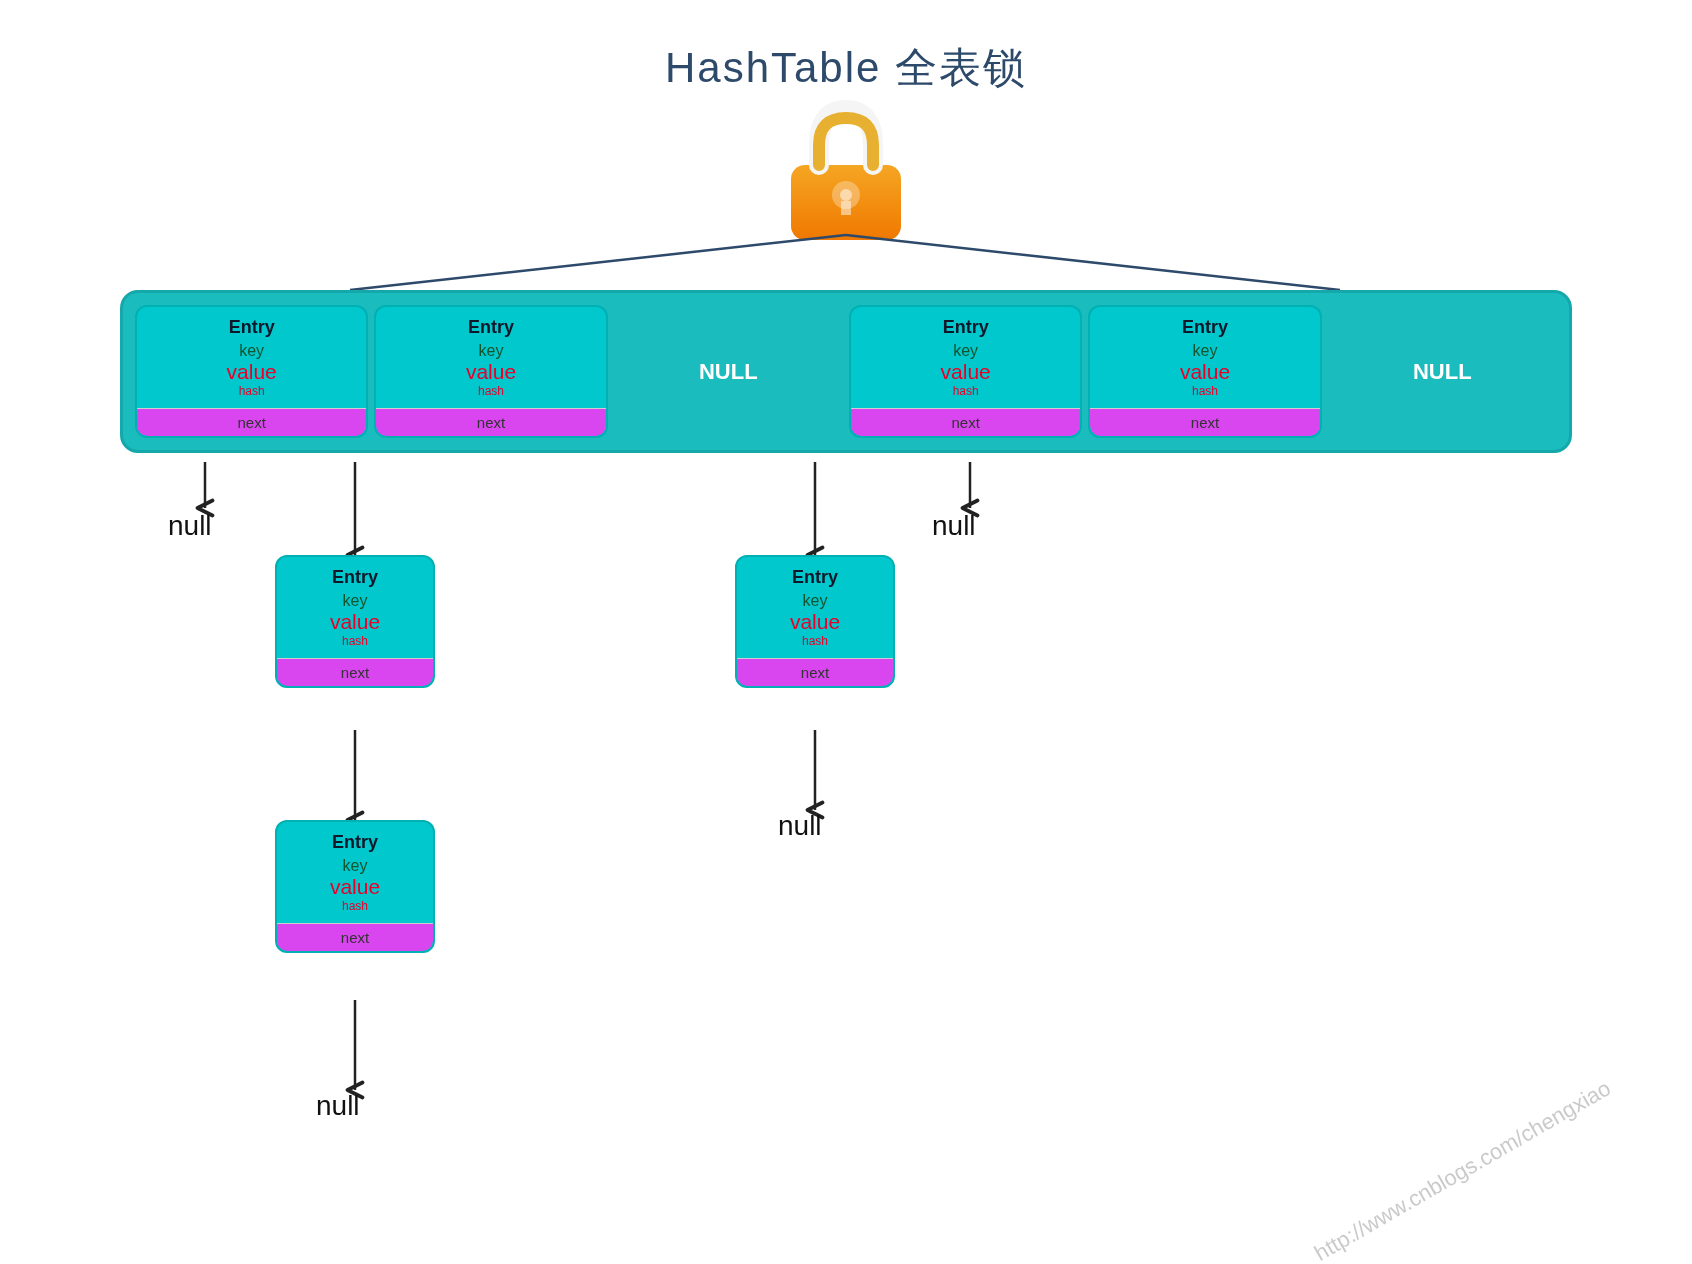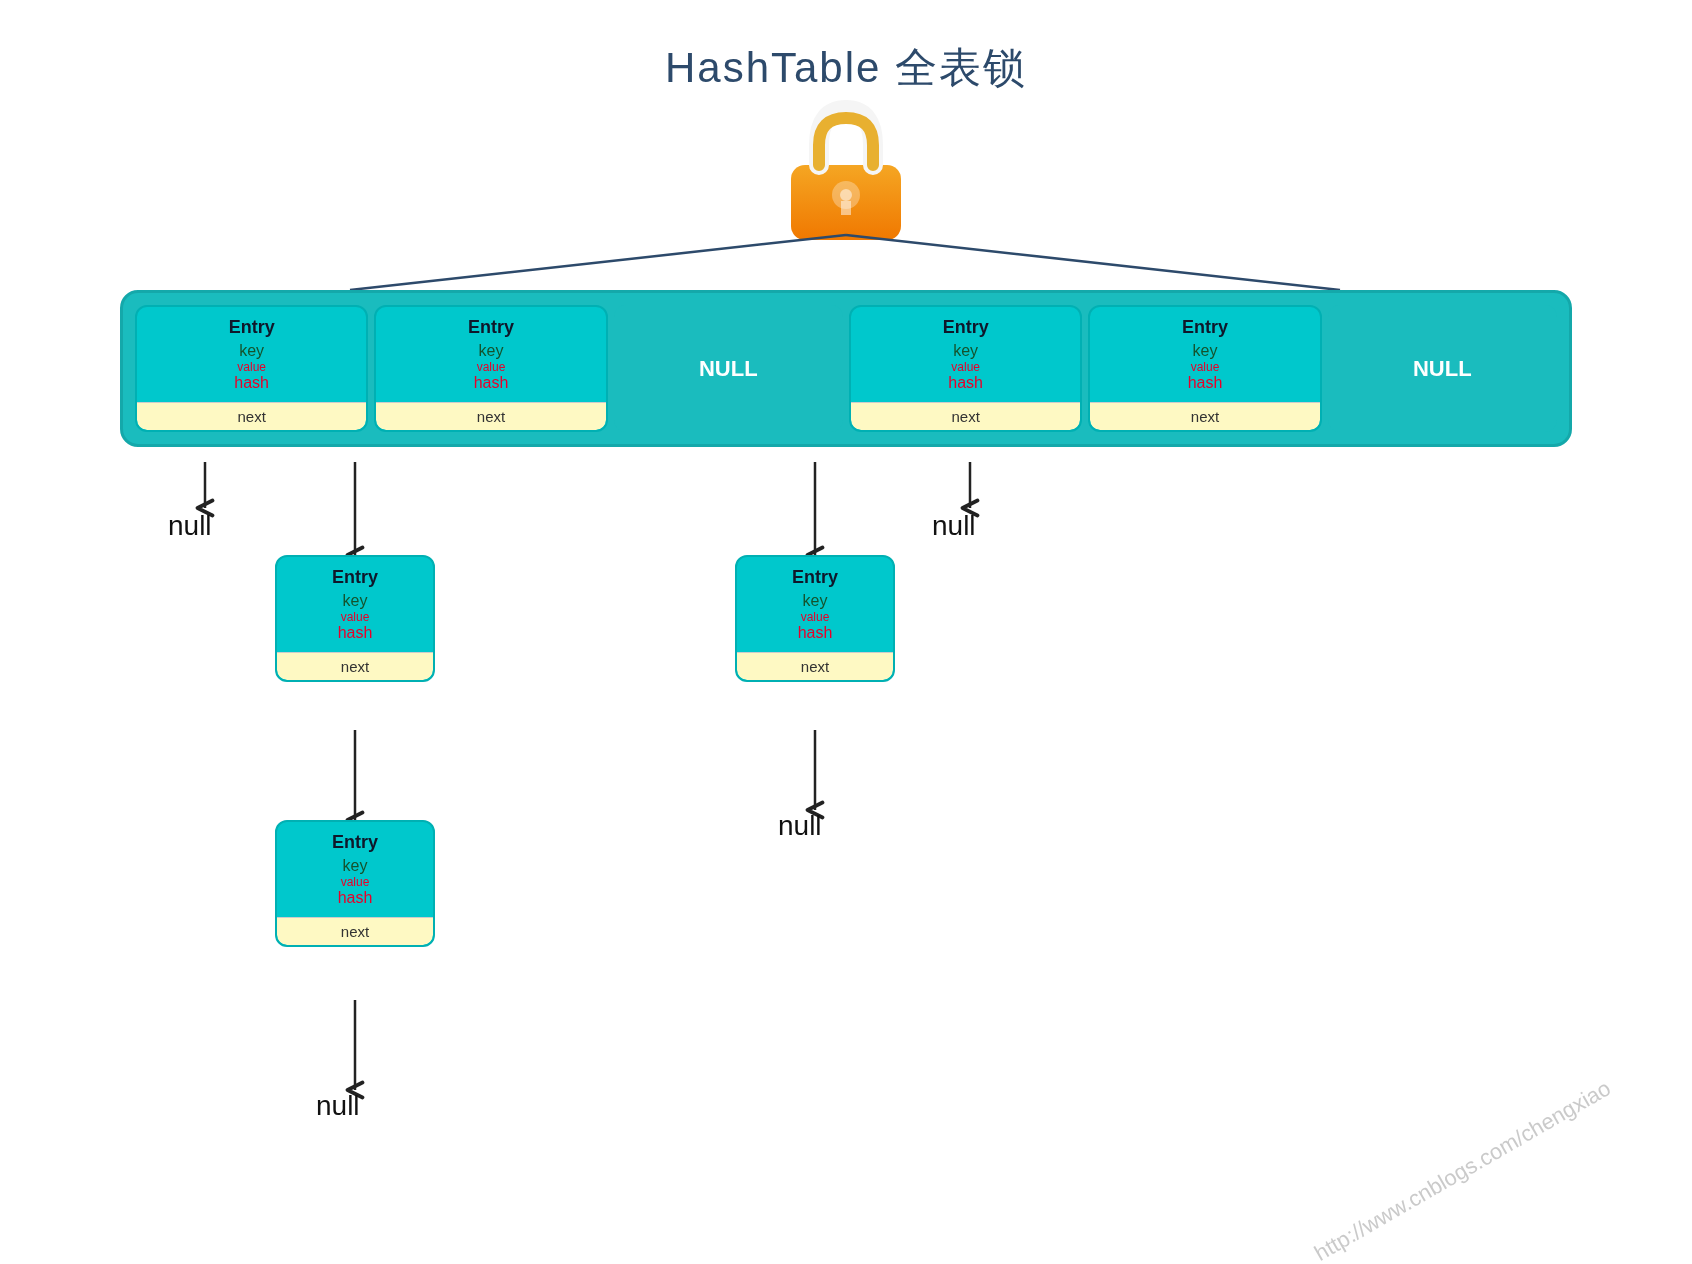--- a/index.html
+++ b/index.html
@@ -63,26 +63,26 @@
     }
 
     .entry-label {
       font-weight: bold;
       font-size: 18px;
       color: #0f172a;
       margin-bottom: 4px;
     }
 
     .entry-key { color: #14532d; font-size: 16px; }
-    .entry-value { color: #e8002a; font-size: 12px; }
-    .entry-hash { color: #e8002a; font-size: 16px; }
+    .entry-value { color: #e8002a; font-size: 21px; }
+    .entry-hash { color: #e8002a; font-size: 12px; }
 
     .entry-next {
       width: 100%;
-      background: #fef9c3;
+      background: #d946ef;
       border-radius: 0 0 10px 10px;
       text-align: center;
       padding: 5px 0;
       font-size: 15px;
       color: #333;
       font-weight: 500;
       border-top: 1px solid #ccc;
     }
 
     .null-label {

